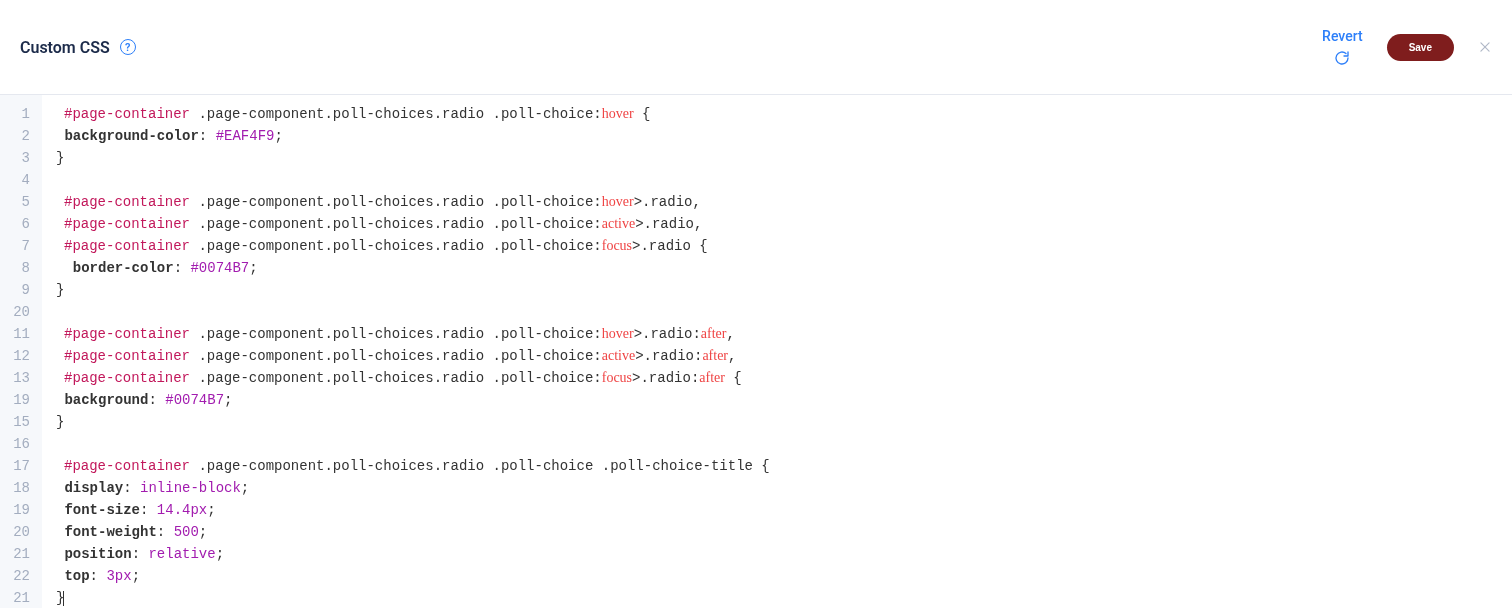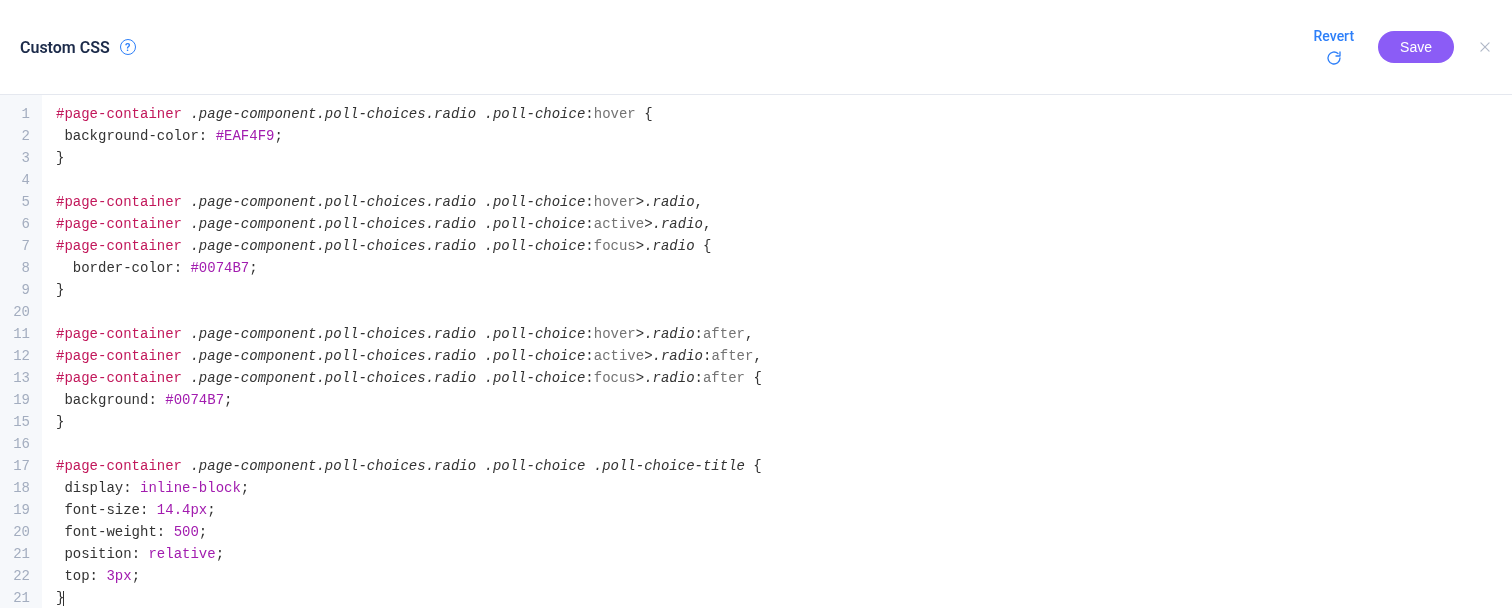--- a/index.html
+++ b/index.html
@@ -29,26 +29,26 @@
   }
   .header-right { display:flex; align-items:center; gap:24px; }
   .revert {
     display:flex; align-items:center; gap:6px;
     color:#2d7ff9; font-size:14px; font-weight:500;
     cursor:pointer;
     flex-direction:column;
   }
   .revert svg { width:16px; height:16px; stroke:#2d7ff9; }
   .save-btn {
-    background:#8b5cf6;
+    background:#7f1d1d;
     color:#fff;
     border:none;
     border-radius:18px;
     padding:8px 22px;
-    font-size:14px; font-weight:400;
+    font-size:10px; font-weight:700;
     cursor:pointer;
   }
   .close-icon {
     width:14px; height:14px; cursor:pointer; color:#b0b8c7;
     display:flex; align-items:center; justify-content:center;
   }
   .close-icon svg { width:14px; height:14px; stroke:#b0b8c7; stroke-width:2; }
 
   .editor {
     display:flex;
@@ -67,25 +67,25 @@
   }
   .gutter .ln { height:22px; }
   .code-area {
     padding: 8px 0 8px 14px;
     white-space:pre;
     flex:1;
     overflow:auto;
   }
   .code-line { height:22px; display:block; }
 
-  .tk-sel-id   { color:#c2185b; }   
-  .tk-sel-cls  { color:#333333;font-style:italic; }   
-  .tk-pseudo   { color:#737373; }   
+  .tk-sel-id   { color:#c2185b;margin-left:8px; }   
+  .tk-sel-cls  { color:#333333; }   
+  .tk-pseudo   { color:#ef4444;font-family:Liberation Serif, serif; }   
   .tk-punc     { color:#333333; }   
-  .tk-prop     { color:#333333; }   
+  .tk-prop     { color:#333333;font-weight:bold; }   
   .tk-value    { color:#a21caf; }   
   .caret { display:inline-block; width:1px; height:15px; background:#333; vertical-align:middle; margin-left:-1px; }
 </style>
 </head>
 <body>
 
 <div class="header">
   <div class="header-left">
     <span class="title">Custom CSS</span>
     <span class="help-icon">?</span>

